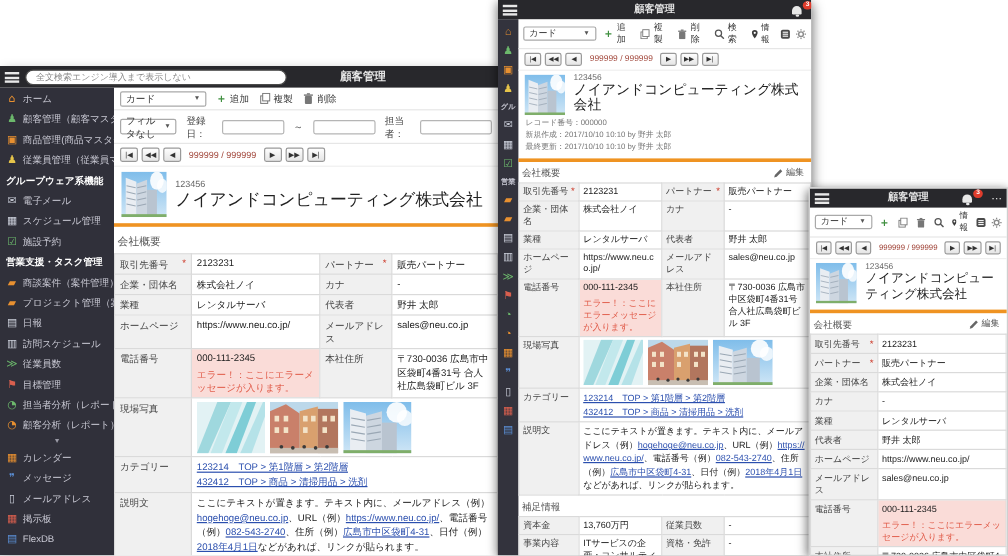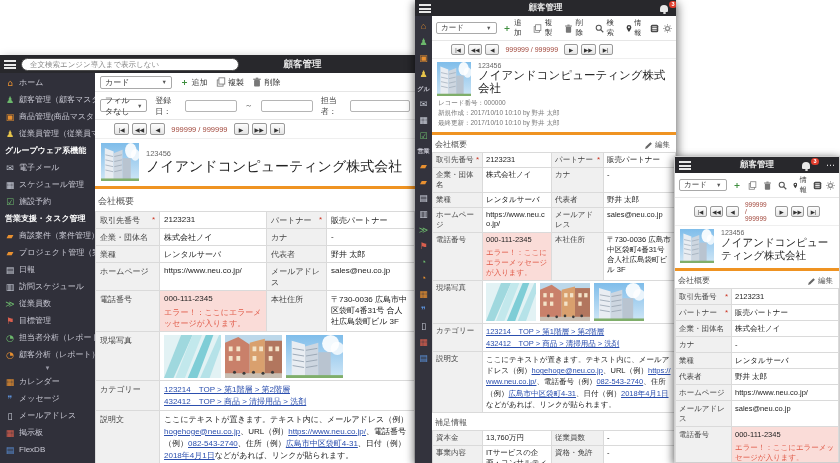--- a/index.html
+++ b/index.html
@@ -45,32 +45,32 @@
  justify-content:space-between;padding:0 4px;font-size:8px;border-radius:2px;cursor:pointer}
 .w72{width:72px}.w66{width:66px}
 .car{font-size:5.5px;color:#555;margin-left:3px}
 .tbtn{display:flex;align-items:center;gap:2.5px;font-size:8px;color:#333;cursor:pointer}
 .plus{color:#3f8f3f;font-size:9px;font-weight:bold}
 .i12{width:10px;height:10px;flex:none}
 .i10{width:9px;height:9px;flex:none}
 .flab{font-size:8px;color:#444}
 .fin{width:52px;height:12px;border:1px solid #b5b5b5;border-radius:2px;outline:none}
 .w60{width:60px}
-.pager{display:flex;align-items:center;gap:3px;padding:3px 19px;border-bottom:1px solid #efefef}
+.pager{display:flex;align-items:center;gap:3px;padding:3px 5px;border-bottom:1px solid #efefef}
 .pbtn{min-width:15px;height:12px;border:1px solid #9a9a9a;border-radius:2px;background:linear-gradient(#fdfdfd,#e5e5e5);
  font-size:6px;color:#333;display:flex;align-items:center;justify-content:center;padding:0 2px;cursor:pointer}
 .pcount{font-size:7.5px;color:#a04438;margin:0 3px}
 
 .rhead{display:flex;gap:7px;align-items:center;padding:4px 6px 2px}
 .avatar{width:38px;height:38px;flex:none;cursor:pointer}
 .rid{font-size:7.5px;color:#666}
 .rname{font-size:14px;color:#222;white-space:nowrap}
 .meta{font-size:6.5px;color:#777;line-height:1.5;padding:1px 6px 2px}
 .odiv{height:3px;background:#ef9322;margin-top:3px}
-.sect{padding:6px 3px 3px;font-size:9px;color:#555;display:flex;align-items:flex-end}
+.sect{padding:6px 3px 3px;font-size:9px;color:#555;display:flex;align-items:flex-start}
 .edit{margin-left:auto;display:flex;gap:2px;align-items:center;color:#555;font-size:7.5px;cursor:pointer;padding-right:3px}
 
 .grid{width:100%;border-collapse:collapse;table-layout:fixed}
 .g-d{font-size:8px}
 .grid td{border:1px solid #dadada;padding:2.5px 4px;vertical-align:top;color:#222;overflow:hidden;word-break:break-all}
 td.lab{background:#f0f0f0;color:#444}
 .req{color:#cc3322;float:right;font-size:8px}
 .errcell{background:#fadcd8}
 .errmsg{color:#e05a48;margin-top:4px}
 .lk{color:#2b4fae;text-decoration:underline;cursor:pointer}

